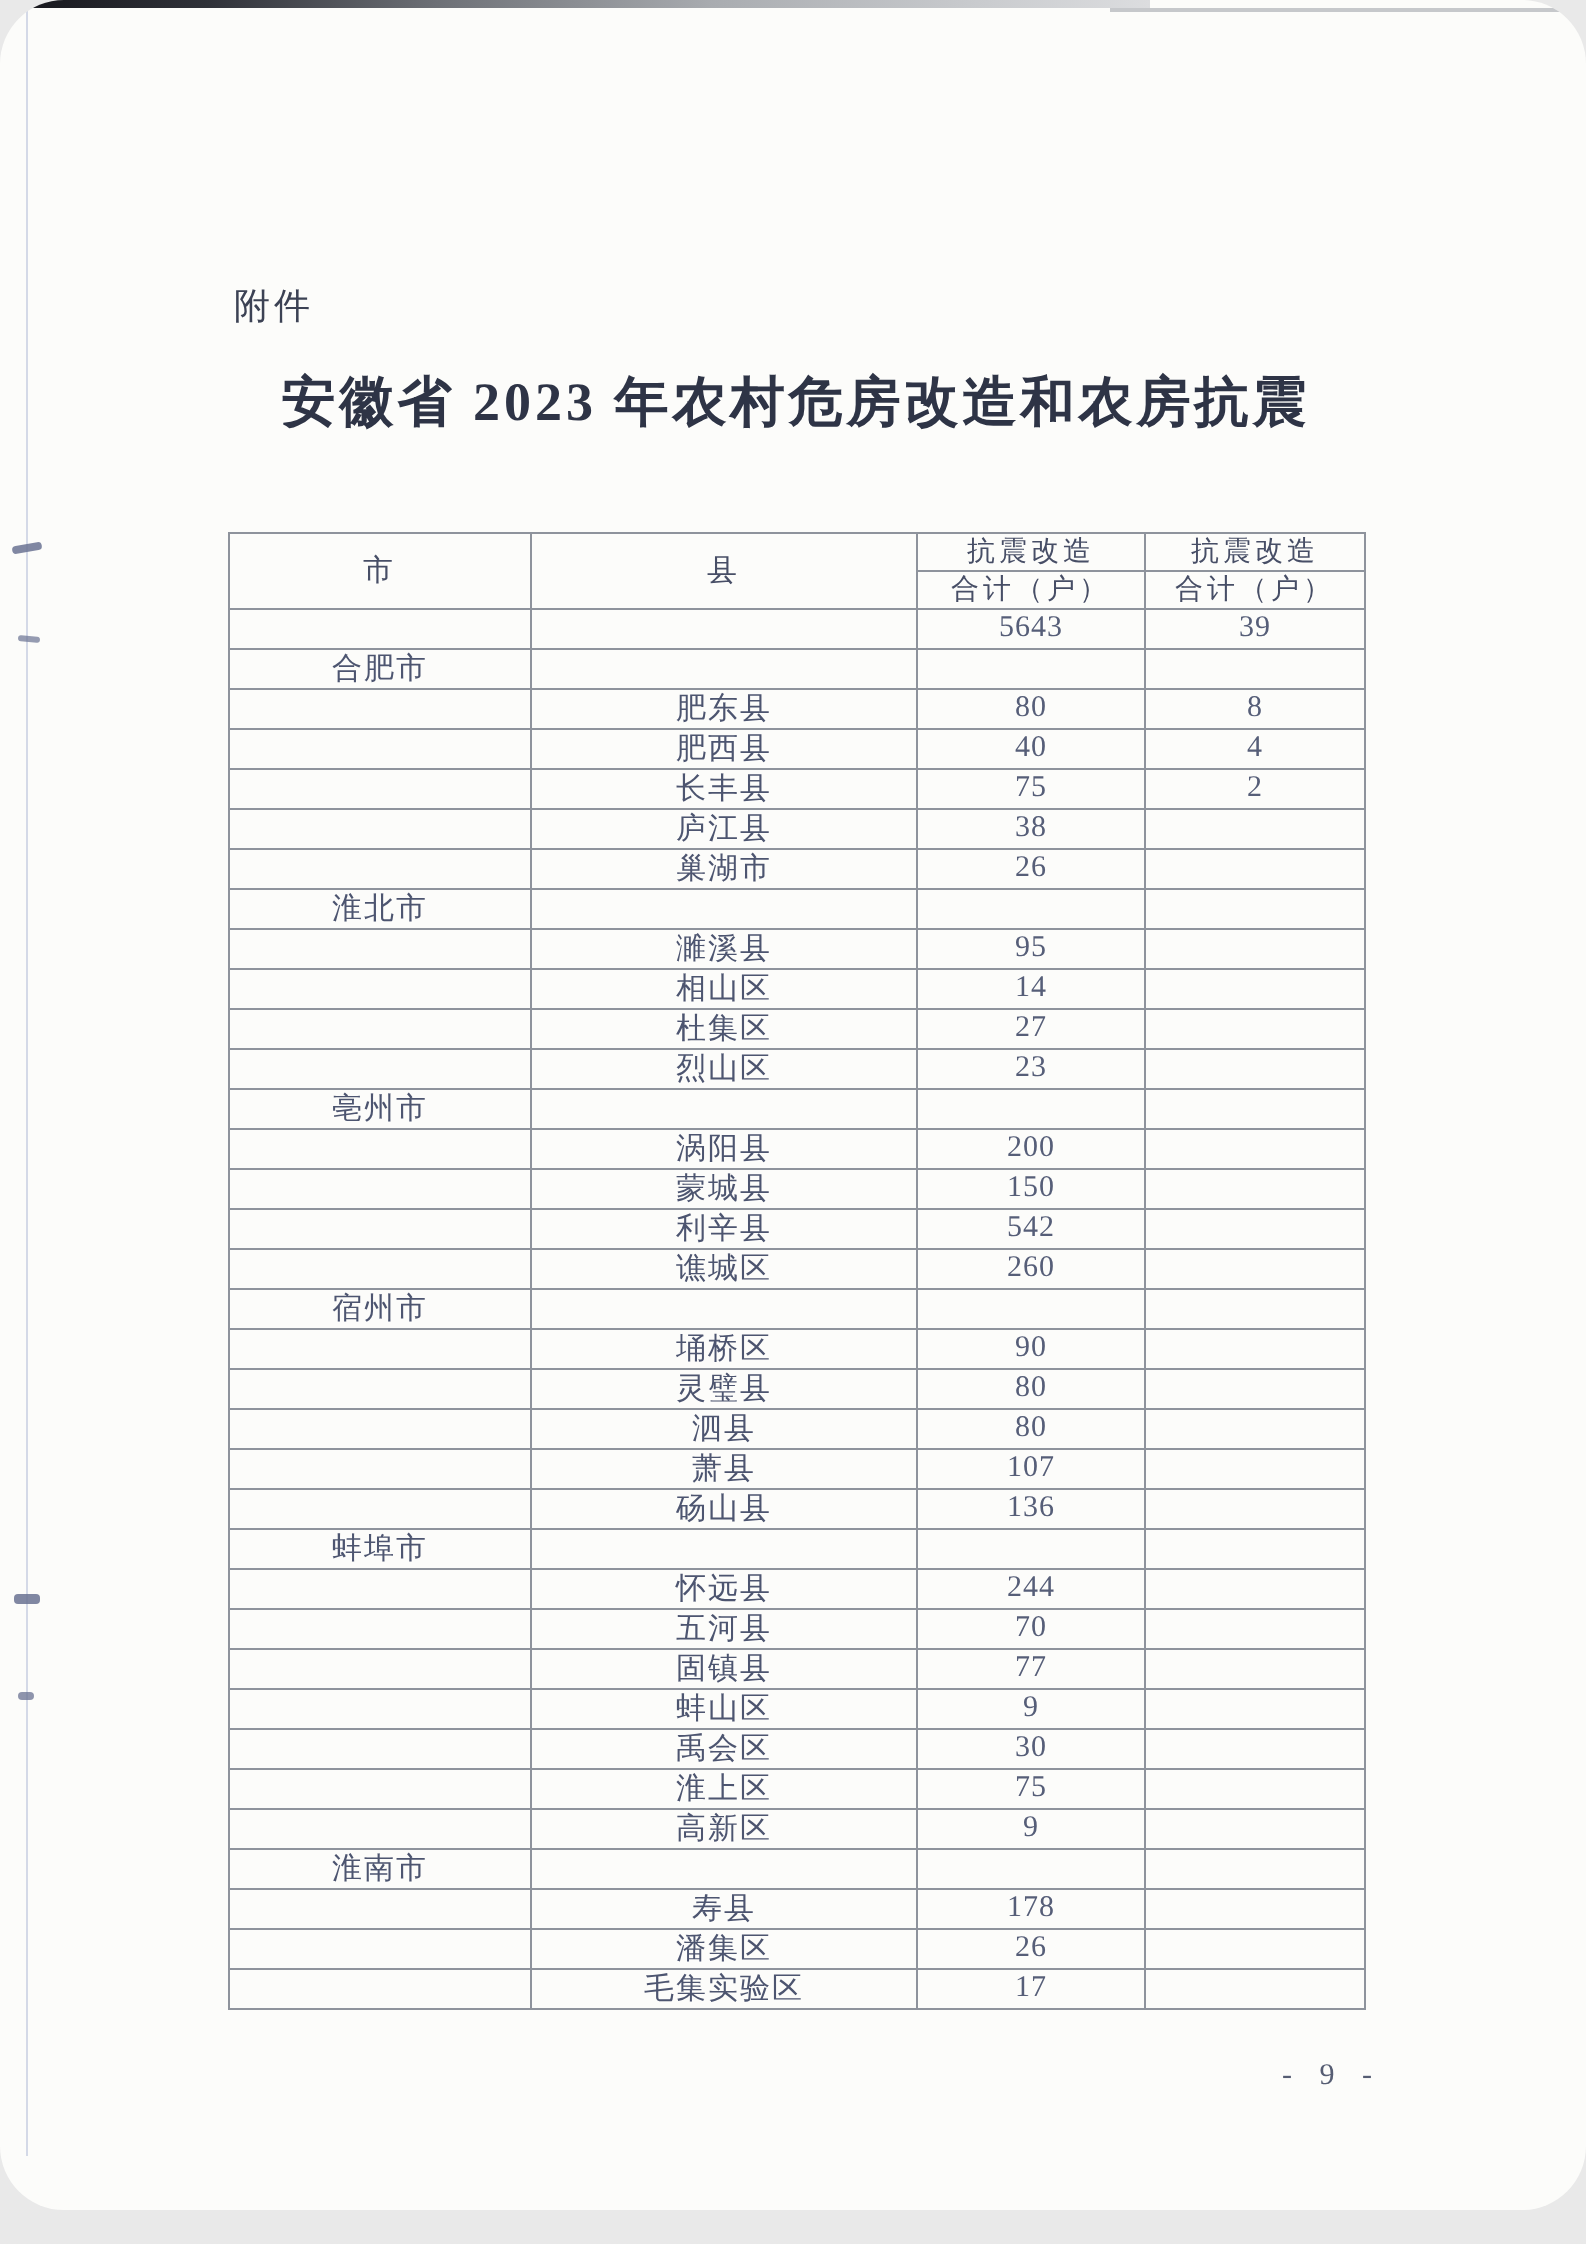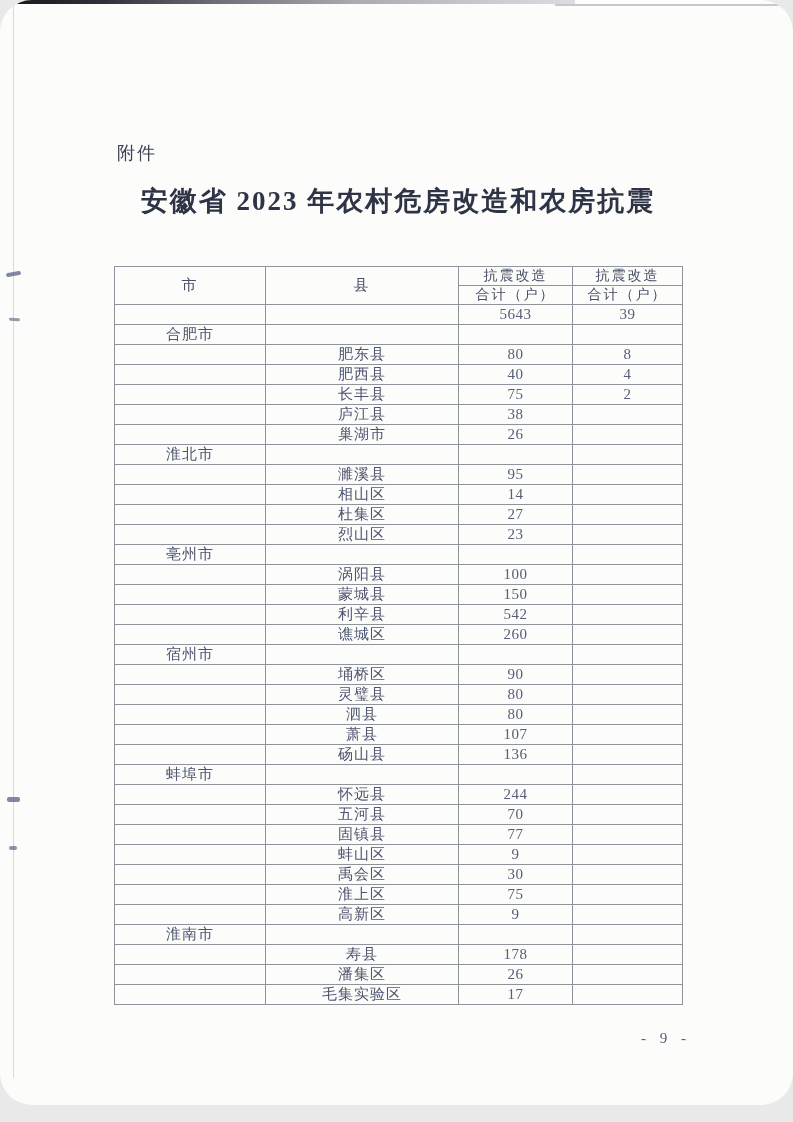--- a/index.html
+++ b/index.html
@@ -186,21 +186,21 @@
         </tr>
         <tr>
           <td class="cell-city">亳州市</td>
           <td class="cell-county"></td>
           <td class="cell-danger"></td>
           <td class="cell-seismic"></td>
         </tr>
         <tr>
           <td class="cell-city"></td>
           <td class="cell-county">涡阳县</td>
-          <td class="cell-danger">100</td>
+          <td class="cell-danger">200</td>
           <td class="cell-seismic"></td>
         </tr>
         <tr>
           <td class="cell-city"></td>
           <td class="cell-county">蒙城县</td>
           <td class="cell-danger">150</td>
           <td class="cell-seismic"></td>
         </tr>
         <tr>
           <td class="cell-city"></td>

